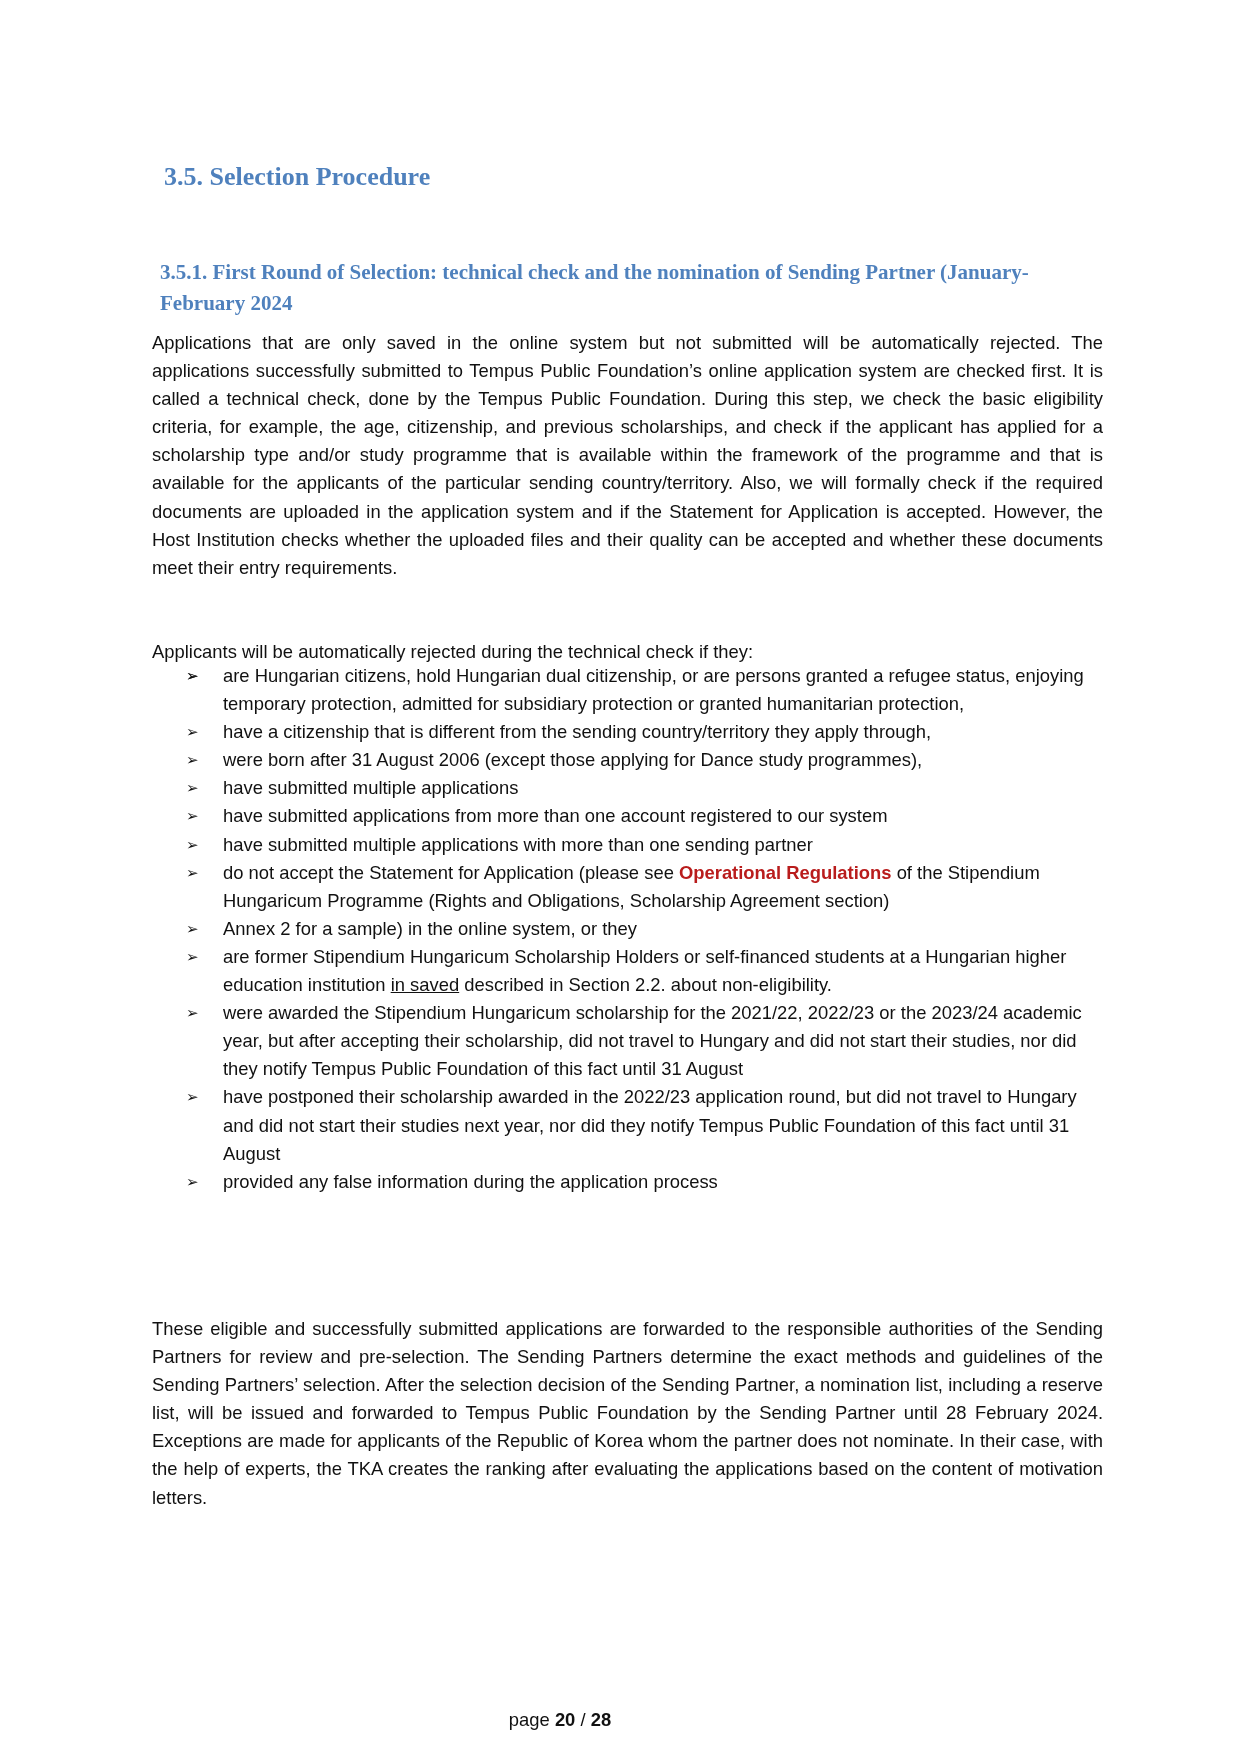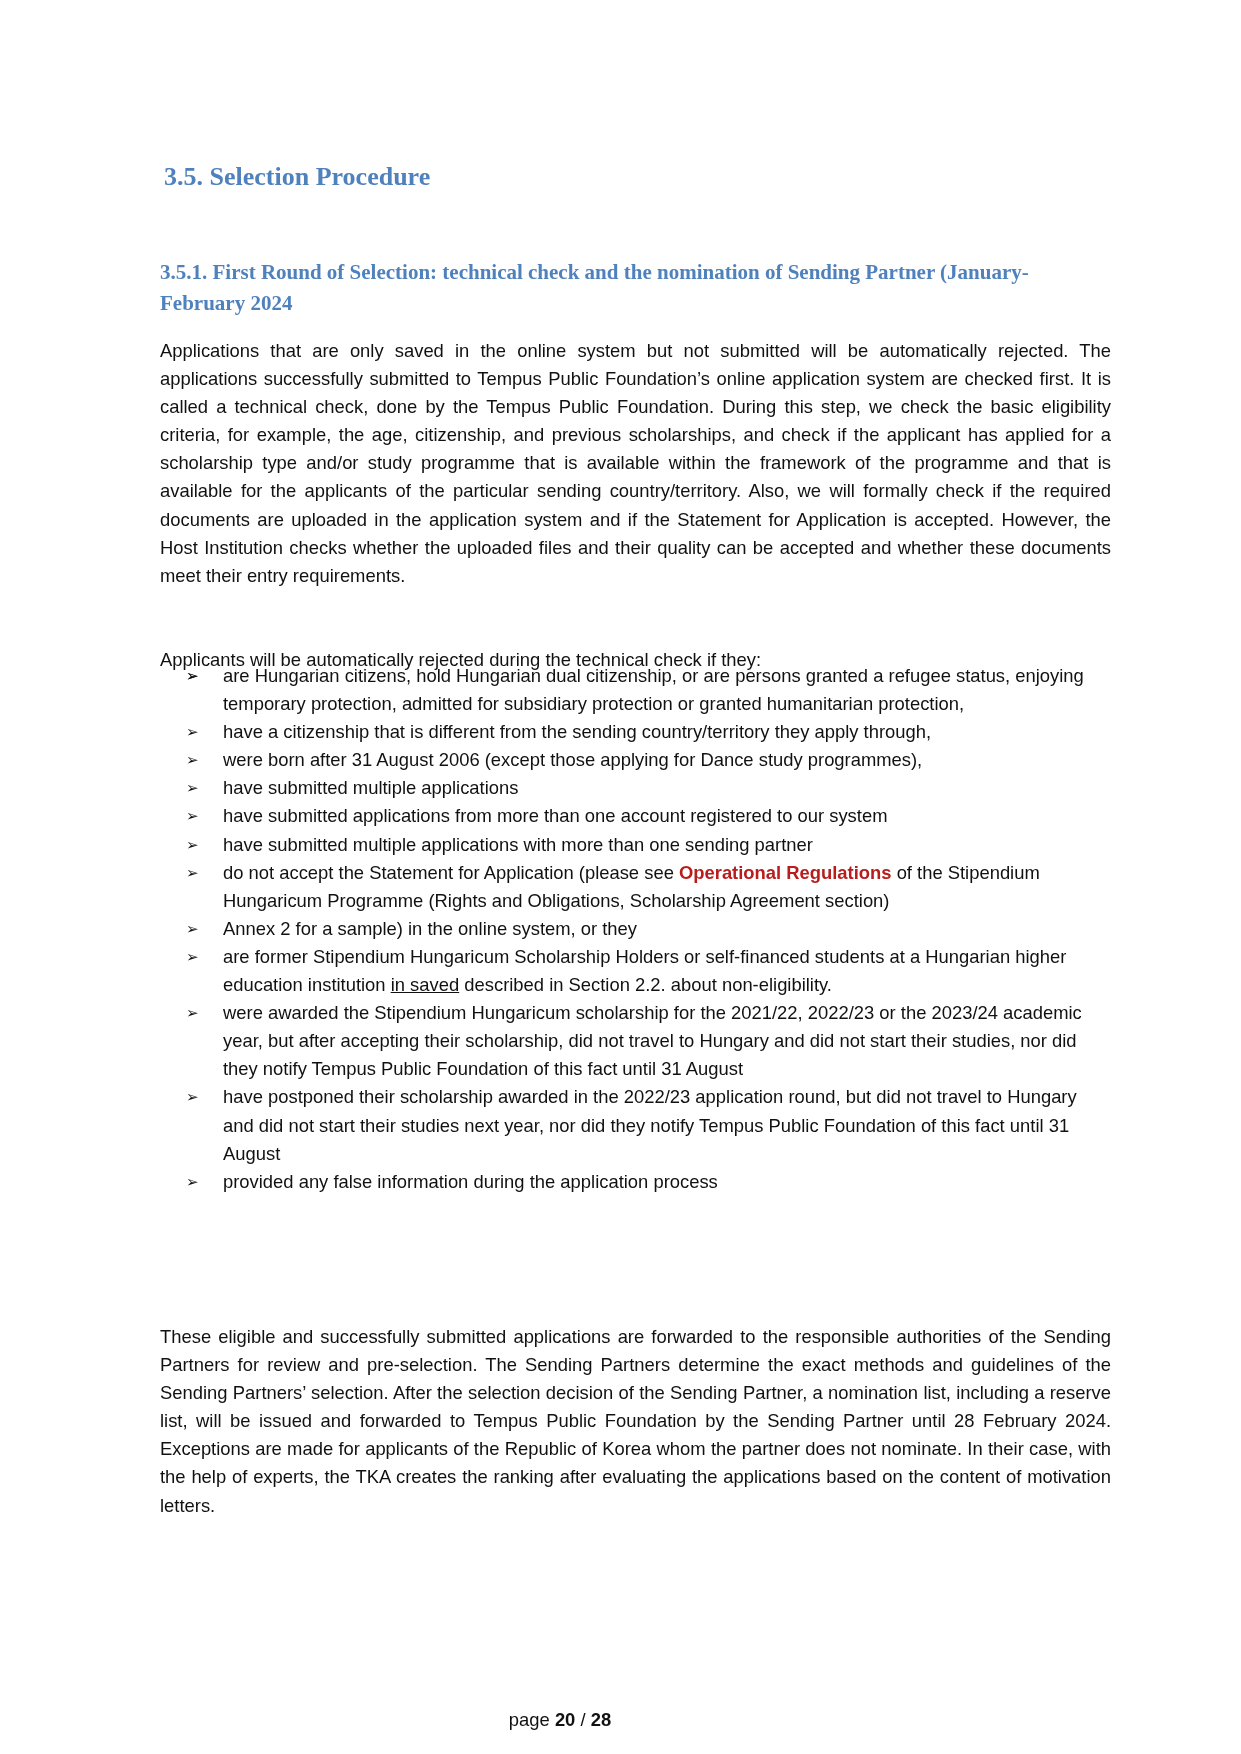--- a/index.html
+++ b/index.html
@@ -5,21 +5,21 @@
   html, body { margin: 0; padding: 0; background: #ffffff; }
   body { width: 1241px; height: 1754px; position: relative; overflow: hidden;
          font-family: "Liberation Sans", sans-serif; color: #111; }
   .page { position: absolute; left: 0; top: 0; width: 1241px; height: 1754px; }
   h1 { position: absolute; left: 148px; top: 146px; margin: 16px;
        font-family: "Liberation Serif", serif; font-weight: bold; font-size: 26px;
        color: #4f81bd; letter-spacing: 0px; }
   h2 { position: absolute; left: 148px; top: 245px; width: 950px; margin: 12px;
        font-family: "Liberation Serif", serif; font-weight: bold; font-size: 21px;
        line-height: 31px; color: #4f81bd; }
-  .para { position: absolute; left: 148px; width: 951px; margin: 12px;
+  .para { position: absolute; left: 148px; width: 951px; margin: 4px;
           font-size: 18.4px; line-height: 28.1px; text-align: justify; color: #111; }
   .p1 { top: 325px; }
   .p2 { top: 634px; }
   .p3 { top: 1311px; }
   ul.bullets { position: absolute; left: 148px; top: 662px; width: 960px;
                margin: 0; padding: 0; list-style: none; font-size: 18.4px; line-height: 28.1px; }
   ul.bullets li { position: relative; padding-left: 75px; margin: 0; }
   ul.bullets li .arrow { position: absolute; left: 38px; top: 0; font-size: 15px; }
   .link { color: #b91c1c; font-weight: bold; }
   .u { text-decoration: underline; }

